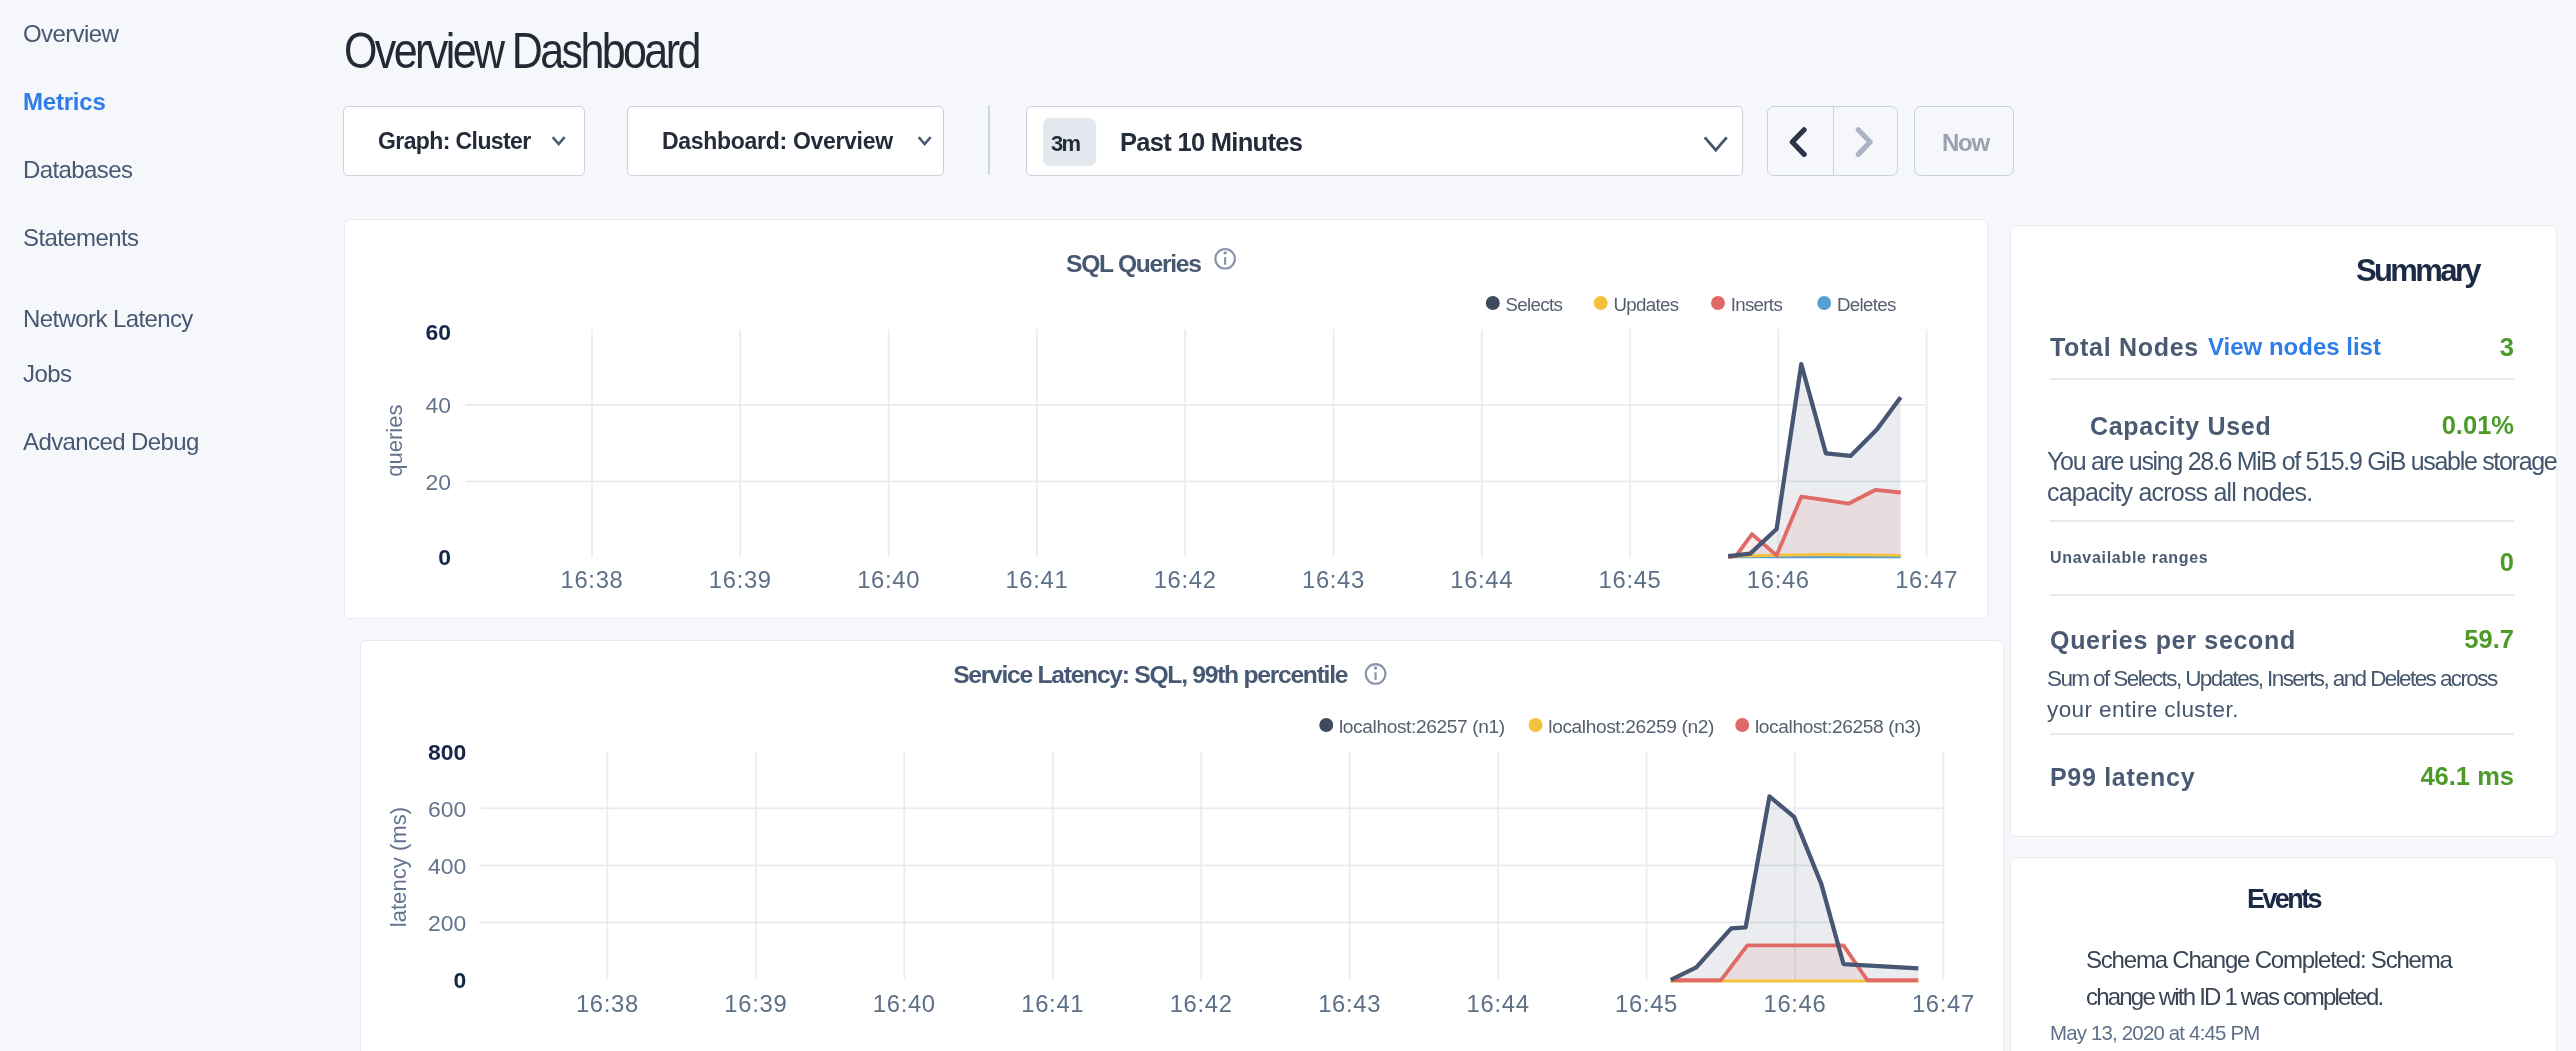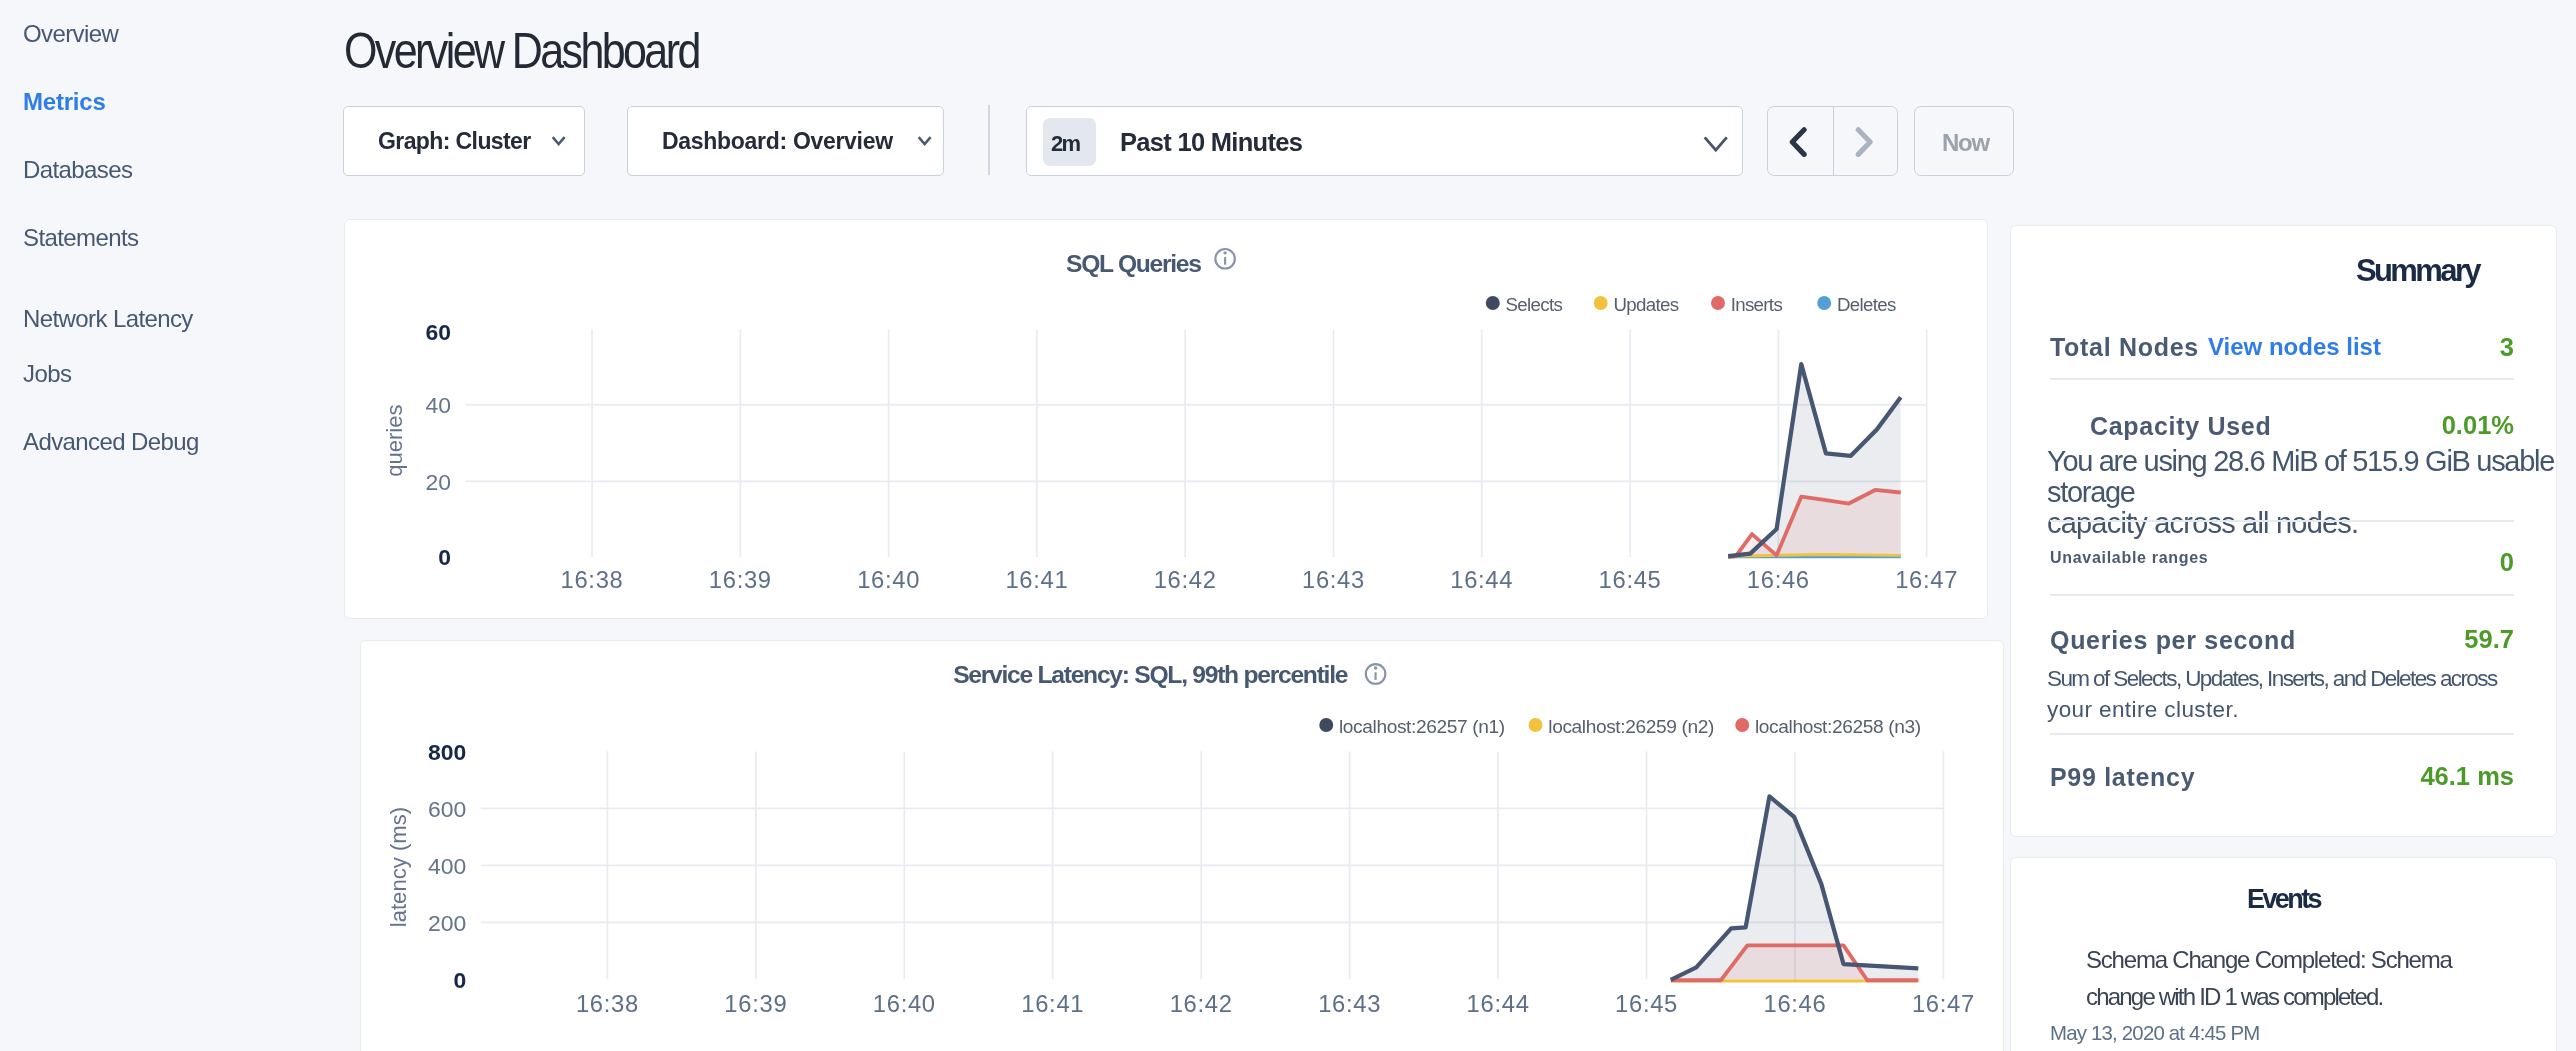--- a/index.html
+++ b/index.html
@@ -36,21 +36,21 @@
   <div class="btn" style="left:627px; top:106px; width:317px; height:70px;"></div>
   <div class="abs btntext" style="left:662px; top:128px; font-size:23px; letter-spacing:-0.3px;">Dashboard: Overview</div>
   <svg class="abs" style="left:917px; top:135px;" width="15.3" height="12" viewBox="0 0 18 14">
       <polyline points="2,2.5 9,10.5 16,2.5" fill="none" stroke="#4a5a74" stroke-width="3"></polyline>
     </svg>
 
   <div class="abs" style="left:988px; top:105px; width:1.7px; height:70px; background:#d0d7e0;"></div>
 
   <div class="btn" style="left:1026px; top:106px; width:717px; height:70px;"></div>
   <div class="abs" style="left:1043px; top:118px; width:53px; height:48px; background:#e3e8ef; border-radius:6.8px;"></div>
-  <div class="abs btntext" style="left:1051px; top:131px; font-size:22px; letter-spacing:-1.7px;">2m</div>
+  <div class="abs btntext" style="left:1051px; top:131px; font-size:22px; letter-spacing:-1.7px;">3m</div>
   <div class="abs btntext" style="left:1120px; top:128px; font-size:25.5px; letter-spacing:-0.7px;">Past 10 Minutes</div>
   <svg class="abs" style="left:1703px; top:134px;" width="25.5" height="22" viewBox="0 0 30 26">
       <polyline points="2,4 15,19 28,4" fill="none" stroke="#46546c" stroke-width="3.4"></polyline>
     </svg>
 
   <div class="btn" style="left:1767px; top:106px; width:67px; height:70px; border-radius:6.8px 0 0 6.8px; background:transparent;"></div>
   <div class="btn" style="left:1833px; top:106px; width:65px; height:70px; border-radius:0 6.8px 6.8px 0; background:transparent;"></div>
   <svg class="abs" style="left:1788px; top:127px;" width="20.4" height="31" viewBox="0 0 24 36">
       <polyline points="19,3 5,17.5 19,32" fill="none" stroke="#2b3547" stroke-width="6" stroke-linecap="round" stroke-linejoin="round"></polyline>
     </svg>
@@ -198,21 +198,21 @@
   <div class="card" style="left:2010px; top:225px; width:547px; height:612px;"></div>
   <div class="abs" style="left:2010px; top:253px; width:469px; text-align:right; font-size:31px; font-weight:bold; color:#1b2b45; letter-spacing:-2.6px;">Summary</div>
 
   <div class="abs" style="left:2050px; top:333px; font-size:25px; font-weight:bold; color:#4b5a73; letter-spacing:0.7px;">Total Nodes</div>
   <div class="abs" style="left:2208px; top:333px; font-size:24px; font-weight:bold; color:#2f7de8; letter-spacing:0px;">View nodes list</div>
   <div class="abs" style="left:2050px; top:333px; width:464px; text-align:right; font-size:25.5px; font-weight:bold; color:#4c9b28;">3</div>
   <div class="abs" style="left:2050px; top:378px; width:464px; height:1.7px; background:#e8ebee;"></div>
 
   <div class="abs" style="left:2050px; top:412px; font-size:25px; font-weight:bold; color:#4b5a73; letter-spacing:0.7px;margin-left:40px;">Capacity Used</div>
   <div class="abs" style="left:2050px; top:411px; width:464px; text-align:right; font-size:25.5px; font-weight:bold; color:#4c9b28;">0.01%</div>
-  <div class="abs" style="left:2047px; top:446px; font-size:29px; letter-spacing:-1.3px; line-height:31px; color:#44566e;">You are using 28.6 MiB of 515.9 GiB usable storage<br><span style="letter-spacing:-0.8px">capacity across all nodes.</span></div>
+  <div class="abs" style="left:2047px; top:446px; font-size:25px; letter-spacing:-1.3px; line-height:31px; color:#44566e;">You are using 28.6 MiB of 515.9 GiB usable storage<br><span style="letter-spacing:-0.8px">capacity across all nodes.</span></div>
   <div class="abs" style="left:2050px; top:520px; width:464px; height:1.7px; background:#e8ebee;"></div>
 
   <div class="abs" style="left:2050px; top:549px; font-size:16px; font-weight:bold; color:#4b5a73; letter-spacing:0.7px;">Unavailable ranges</div>
   <div class="abs" style="left:2050px; top:548px; width:464px; text-align:right; font-size:25.5px; font-weight:bold; color:#4c9b28;">0</div>
   <div class="abs" style="left:2050px; top:594px; width:464px; height:1.7px; background:#e8ebee;"></div>
 
   <div class="abs" style="left:2050px; top:626px; font-size:25px; font-weight:bold; color:#4b5a73; letter-spacing:0.7px;">Queries per second</div>
   <div class="abs" style="left:2050px; top:625px; width:464px; text-align:right; font-size:25.5px; font-weight:bold; color:#4c9b28;">59.7</div>
   <div class="abs" style="left:2047px; top:663px; font-size:22.5px; letter-spacing:-1.6px; line-height:31px; color:#44566e;">Sum of Selects, Updates, Inserts, and Deletes across<br><span style="letter-spacing:0.4px">your entire cluster.</span></div>
   <div class="abs" style="left:2050px; top:733px; width:464px; height:1.7px; background:#e8ebee;"></div>

